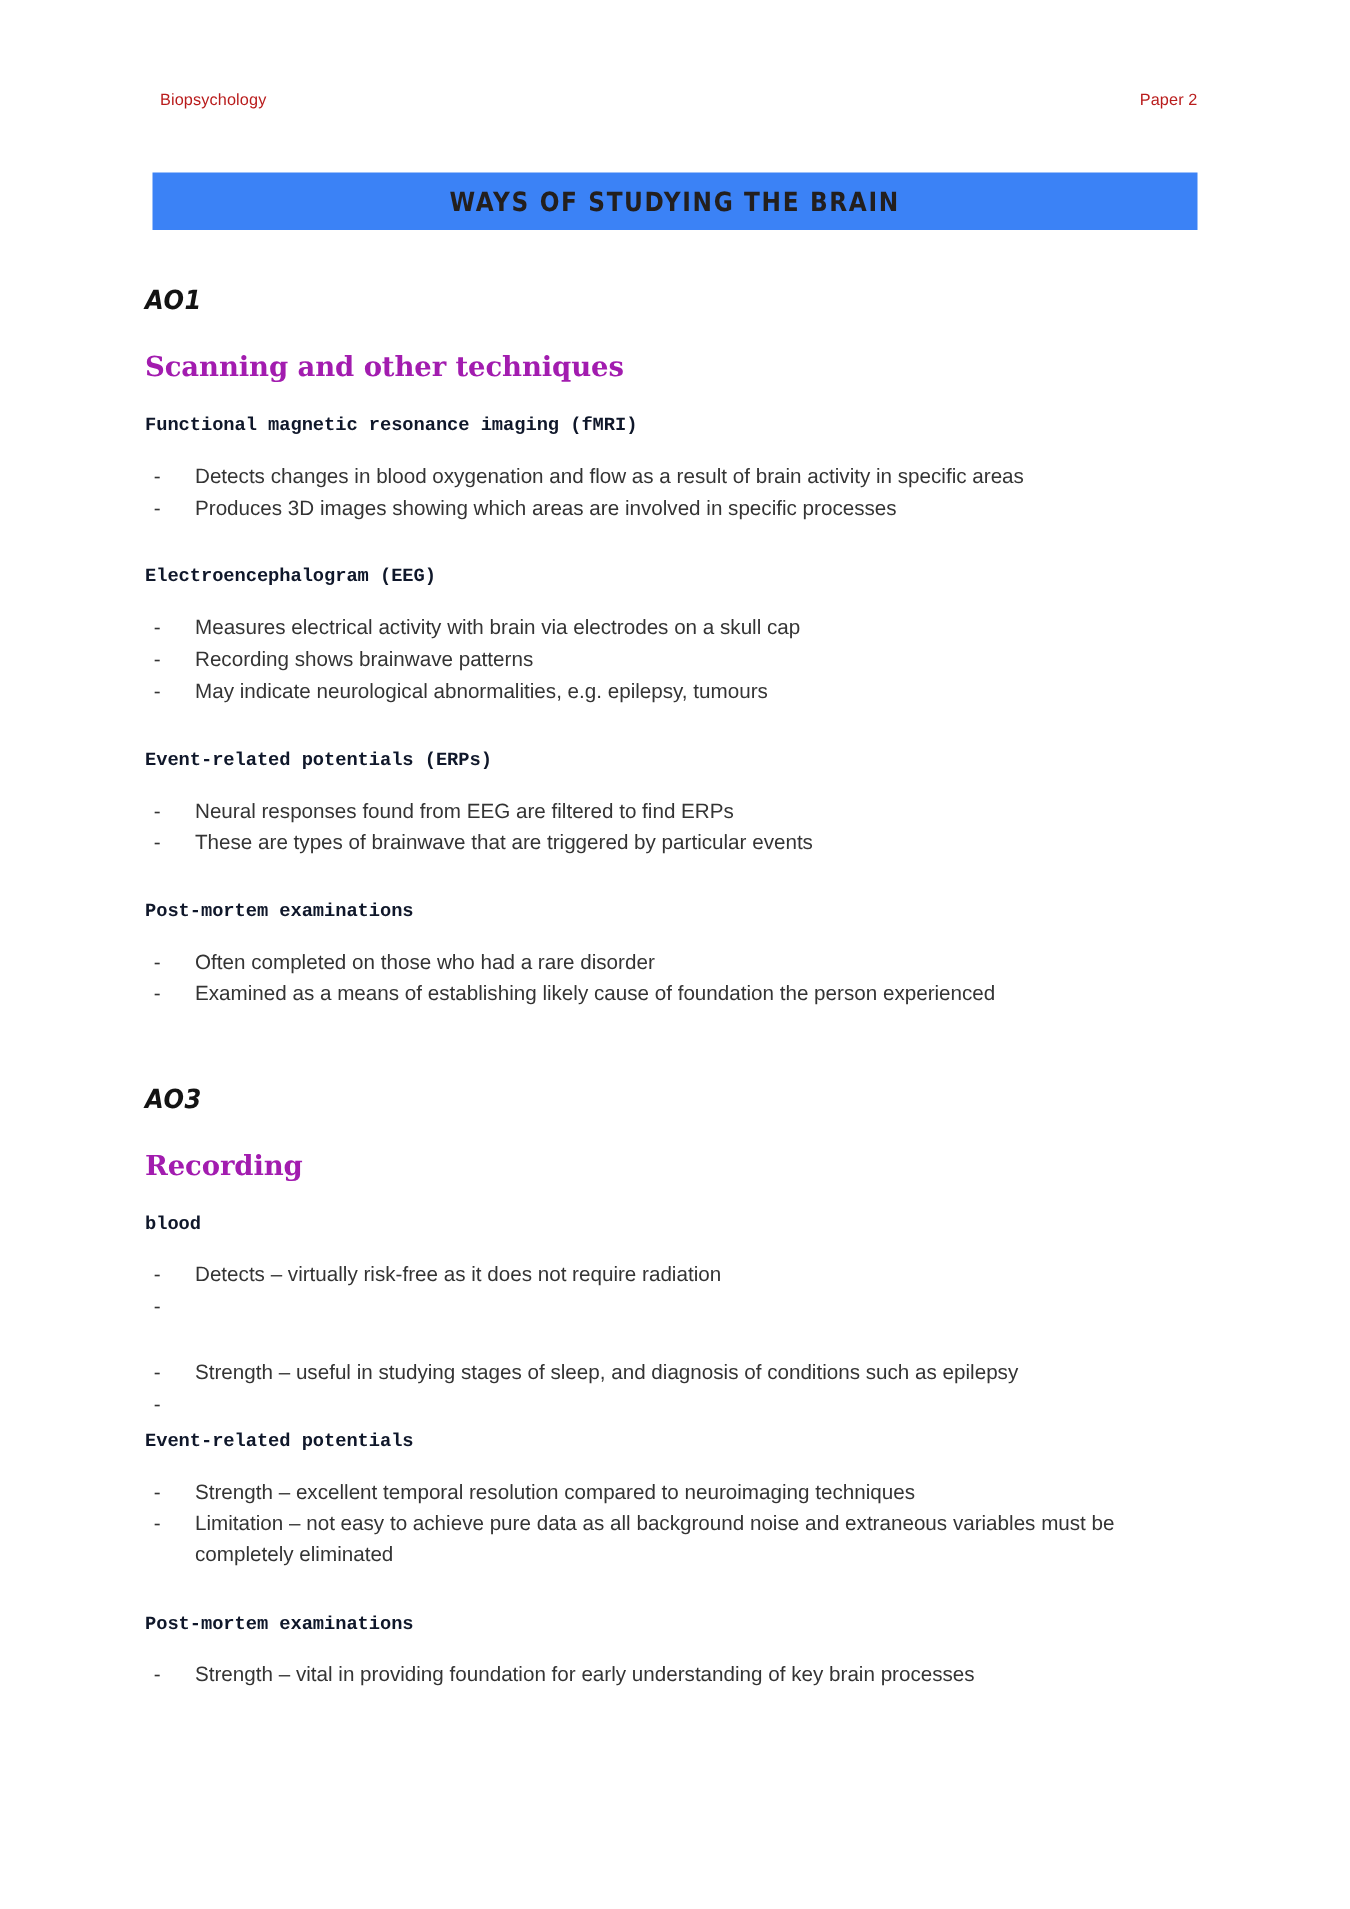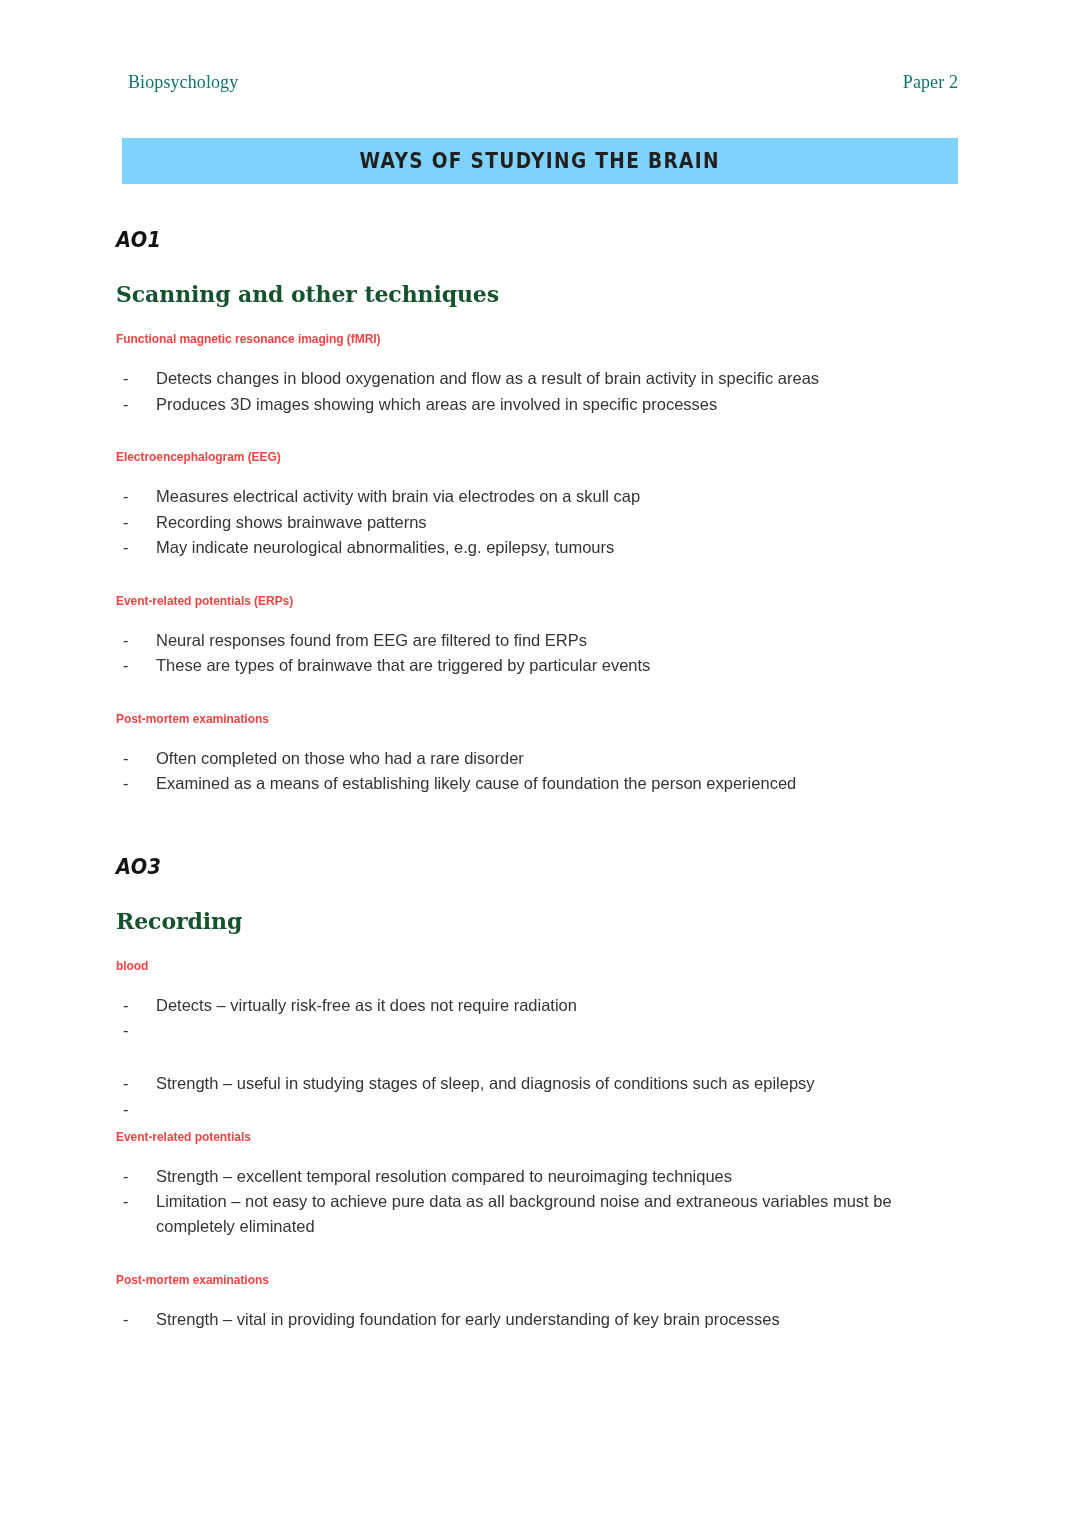--- a/index.html
+++ b/index.html
@@ -26,35 +26,35 @@
   .doc-header {
     position: absolute;
     left: 128px;
     top: 72px;
     width: 830px;
     display: flex;
     justify-content: space-between;
     align-items: baseline;
   }
   .doc-header .hdr-text {
-    font-family: Liberation Serif, serif;
-    font-size: 18px;
-    color: #0f766e;
+    font-family: Liberation Sans, sans-serif;
+    font-size: 13px;
+    color: #b91c1c;
     letter-spacing: 0.1px;
     white-space: nowrap;
   }
 
   
   .title-banner {
     position: absolute;
     left: 122px;
     top: 138px;
     width: 836px;
     height: 46px;
-    background: #7dd3fc;
+    background: #3b82f6;
     display: flex;
     align-items: center;
     justify-content: center;
   }
   .title-banner .banner-title {
     font-family: "DejaVu Sans", sans-serif;
     font-size: 20px;
     font-weight: 700;
     letter-spacing: 1.4px;
     color: #231f1e;
@@ -84,32 +84,32 @@
     padding: 0;
     transform: scaleX(0.92);
     transform-origin: left center;
   }
 
   
   .section-heading {
     font-family: "DejaVu Serif", "Liberation Serif", serif;
     font-size: 22px;
     font-weight: 700;
-    color: #14532d;
+    color: #a21caf;
     margin: 0;
     padding: 0;
     letter-spacing: -0.1px;
   }
 
   
   .sub-heading {
-    font-family: Liberation Sans, sans-serif;
-    font-size: 12px;
-    font-weight: 700;
-    color: #ef4444;
+    font-family: Liberation Mono, monospace;
+    font-size: 15px;
+    font-weight: 700;
+    color: #0f172a;
     margin: 0;
     padding: 0;
     letter-spacing: -0.05px;
   }
 
   
   ul.bullets {
     list-style: none;
     margin: 0;
     padding: 0;

